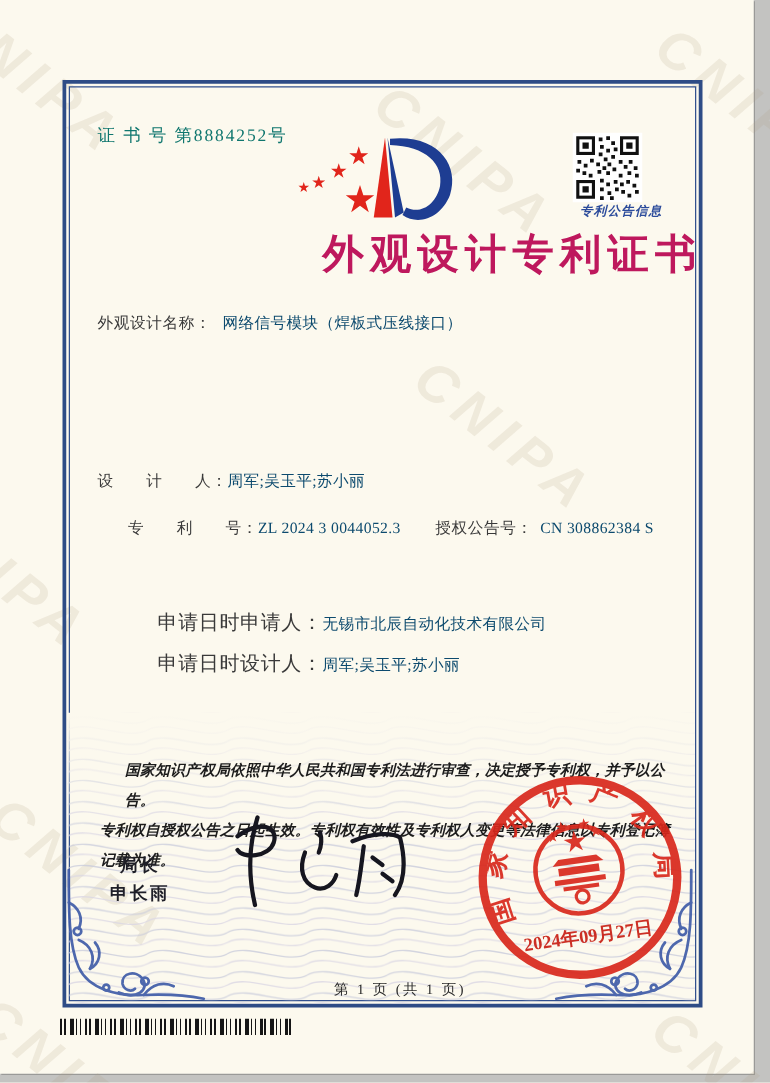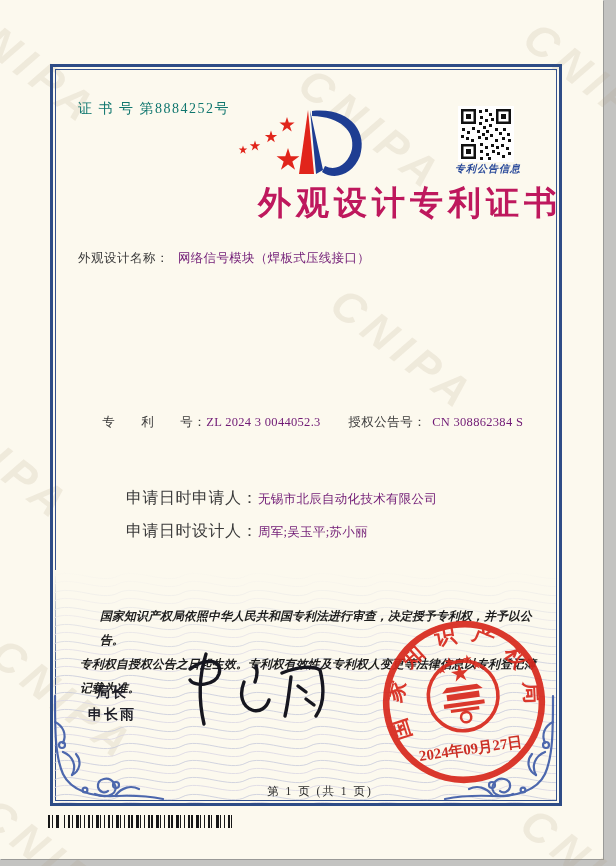--- a/index.html
+++ b/index.html
@@ -31,33 +31,33 @@
   }
   .frame-inner{position:absolute;inset:2px;border:1px solid #33518e;}
   
   .cert-no{
     position:absolute;left:78px;top:100px;
     font-size:14px;letter-spacing:1.5px;color:#0f766e;
   }
   .logo{position:absolute;left:236px;top:104px;}
   .qr{position:absolute;left:458px;top:106px;}
   .qr-label{
-    position:absolute;left:446px;top:162px;width:84px;text-align:center;
+    position:absolute;left:446px;top:162px;width:84px;text-align:right;
     font-size:10px;font-style:italic;font-weight:600;
     color:#2b4b9b;letter-spacing:1px;
   }
   .title{
     position:absolute;left:50px;top:181px;width:512px;text-align:right;
     font-size:33px;font-weight:700;letter-spacing:5px;color:#be185d;
   }
   
   .row{position:absolute;left:78px;width:482px;font-size:12.5px;color:#3a3a3a;white-space:nowrap;}
   .flabel{display:inline-block;min-width:100px;white-space:pre;letter-spacing:.5px;}
   .flabel.long{font-size:16px;min-width:100px;margin-left:48px;}
-  .fvalue{letter-spacing:.3px;color:#701a75;}
+  .fvalue{letter-spacing:.3px;color:#0c4a6e;}
   .col1{display:inline-block;width:267px;text-align:center;}
   .flabel2{display:inline-block;margin-right:6px;white-space:pre;letter-spacing:.5px;}
   
   .legal{
     position:absolute;left:80px;top:584px;width:462px;
     font-size:11.8px;line-height:24px;font-style:italic;font-weight:600;
     color:#1c1c1c;letter-spacing:.2px;margin-top:20px;
   }
   .legal .l1{padding-left:20px;}
   
@@ -202,20 +202,23 @@
           <rect x="30" y="51" width="3" height="3"></rect>
       </g>
     </svg>
     <div class="qr-label">专利公告信息</div>
 
     <div class="title">外观设计专利证书</div>
 
     <div class="row" style="top:250px">
       <span class="flabel">外观设计名称：</span><span class="fvalue">网络信号模块（焊板式压线接口）</span>
     </div>
+    <div class="row" style="top:377px">
+      <span class="flabel">设　　计　　人：</span><span class="fvalue">周军;吴玉平;苏小丽</span>
+    </div>
     <div class="row" style="top:414px">
       <span class="col1"><span class="flabel">专　　利　　号：</span><span class="fvalue">ZL 2024 3 0044052.3</span></span>
       <span class="col2"><span class="flabel2">授权公告号：</span><span class="fvalue">CN 308862384 S</span></span>
     </div>
     <div class="row" style="top:488px">
       <span class="flabel long">申请日时申请人：</span><span class="fvalue">无锡市北辰自动化技术有限公司</span>
     </div>
     <div class="row" style="top:521px">
       <span class="flabel long">申请日时设计人：</span><span class="fvalue">周军;吴玉平;苏小丽</span>
     </div>

